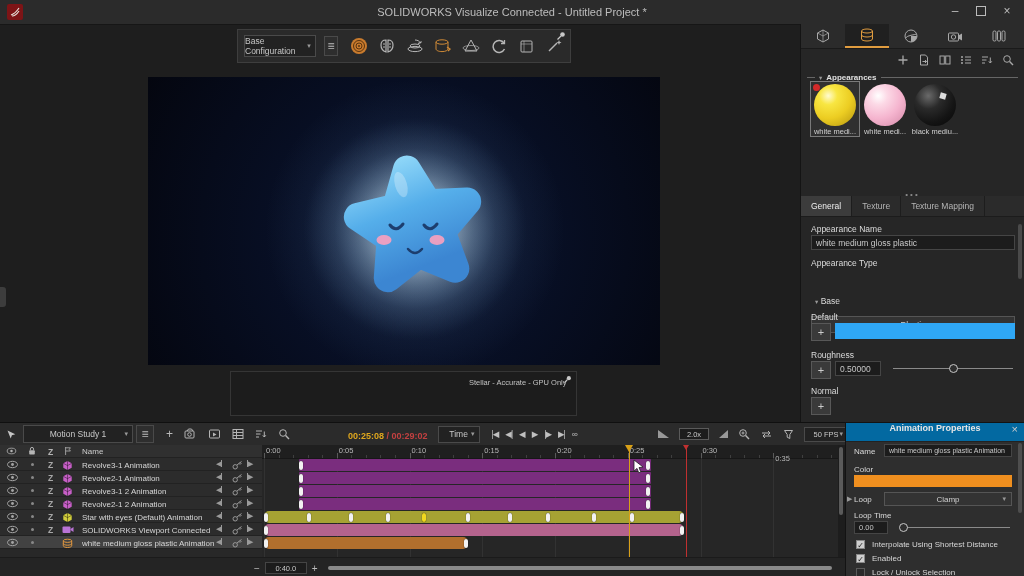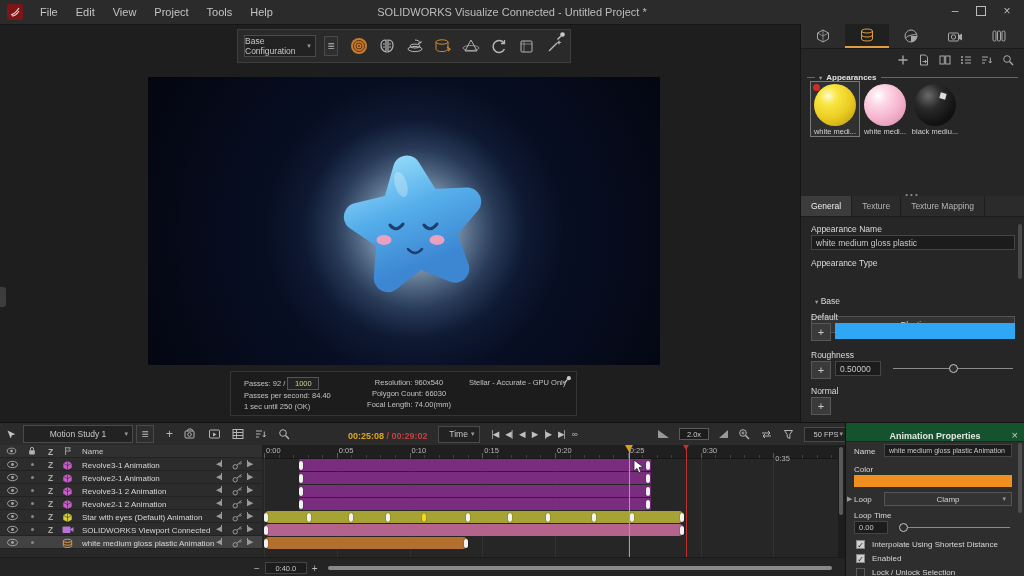--- a/index.html
+++ b/index.html
@@ -58,49 +58,41 @@
   .gline{position:absolute;width:1px;background:#323232;}
   .bar{position:absolute;height:12px;}
   .kf{position:absolute;width:4px;height:9px;border-radius:2px;background:#f2f2f2;box-shadow:0 0 1px #000;}
   #vsb{position:absolute;left:838px;top:22px;width:7px;height:112px;background:#1d1d1d;}
   #vsb .thumb{position:absolute;left:1px;top:2px;width:4px;height:68px;background:#5a5a5a;border-radius:2px;}
   #tl-bottom{position:absolute;left:0;top:134px;width:845px;height:20px;background:#242424;border-top:1px solid #1b1b1b;display:flex;align-items:center;}
   #hsb-track{position:relative;height:8px;flex:1;margin:0 8px 0 10px;}
   #hsb-thumb{position:absolute;left:0;top:2px;height:4px;width:99%;background:#8a8a8a;border-radius:2px;}
   
   #aprops{left:845px;top:422px;width:179px;height:154px;background:#2e2e2e;border-left:1px solid #131313;border-top:1px solid #131313;box-sizing:border-box;}
-  #ap-title{position:absolute;left:0;top:0;width:100%;height:18px;background:#14532d;display:flex;align-items:flex-end;justify-content:center;
+  #ap-title{position:absolute;left:0;top:0;width:100%;height:18px;background:#0369a1;display:flex;align-items:flex-start;justify-content:center;
       font-size:9px;font-weight:bold;color:#e6e6e6;border-bottom:1px solid #222;}
   .ap-label{font-size:8px;color:#d8d8d8;}
   .cbox{position:absolute;width:9px;height:9px;box-sizing:border-box;font-size:8px;line-height:9px;text-align:center;}
   .cbox.on{background:#cfcfcf;color:#222;border:1px solid #888;}
   .cbox.off{background:#2a2a2a;border:1px solid #5a5a5a;}
   .caret{font-size:6.5px;color:#9a9a9a;}
   .wedge-l{width:0;height:0;border-bottom:8px solid #999;border-right:11px solid transparent;}
   .wedge-s{width:0;height:0;border-bottom:8px solid #999;border-left:9px solid transparent;}
 </style>
 </head>
 <body>
 
 <div id="app">
 
   <div id="titlebar" class="abs">
     <span class="ico" style="width:16px;height:16px;margin:0 8px 0 7px;background:#7d1416;border-radius:2px;">
       <svg width="12" height="12" viewBox="0 0 12 12">
           <path d="M2 9c3-1 6-4 8-7M3 10c2 0 5-2 7-5" stroke="#e8e4dc" stroke-width="1.1" fill="none"></path>
         </svg>
     </span>
-    <span id="menus" style="display:flex;">
-        <span class="menu-item">File</span>
-        <span class="menu-item">Edit</span>
-        <span class="menu-item">View</span>
-        <span class="menu-item">Project</span>
-        <span class="menu-item">Tools</span>
-        <span class="menu-item">Help</span>
-      </span>
     <span id="win-title">SOLIDWORKS Visualize Connected - Untitled Project *</span>
     <span style="position:absolute;right:4px;top:0;display:flex;">
       <span class="winbtn">–</span>
       <span class="winbtn">
           <i style="display:block;width:8px;height:8px;border:1px solid #bbb;"></i>
         </span>
       <span class="winbtn">×</span>
     </span>
   </div>
 
@@ -200,31 +192,20 @@
       </span>
   </div>
   <span class="ico abs" style="left:556px;top:31px;">
     <svg width="10" height="10" viewBox="0 0 10 10">
         <circle cx="6.5" cy="3.5" r="2.3" fill="#c9c9c9"></circle>
         <path d="M5 5L1.5 8.5" stroke="#c9c9c9" stroke-width="1.2"></path>
       </svg>
   </span>
 
   <div id="stats" class="abs">
-    <div class="col" style="left:13px;">
-      <div><span>Passes: 92 /</span>
-           <span class="mini-input">1000</span></div>
-      <div>Passes per second: 84.40</div>
-      <div>1 sec until 250 (OK)</div>
-    </div>
-    <div class="col" style="left:118px;width:120px;text-align:center;">
-      <div>Resolution: 960x540</div>
-      <div>Polygon Count: 66030</div>
-      <div>Focal Length: 74.00(mm)</div>
-    </div>
     <div class="col" style="left:238px;">Stellar - Accurate - GPU Only</div>
     <span class="ico abs" style="right:4px;top:3px;">
       <svg width="9" height="9" viewBox="0 0 10 10">
           <circle cx="6.5" cy="3.5" r="2.3" fill="#c9c9c9"></circle>
           <path d="M5 5L1.5 8.5" stroke="#c9c9c9" stroke-width="1.2"></path>
         </svg>
     </span>
   </div>
 
   <div id="rpanel" class="abs">

